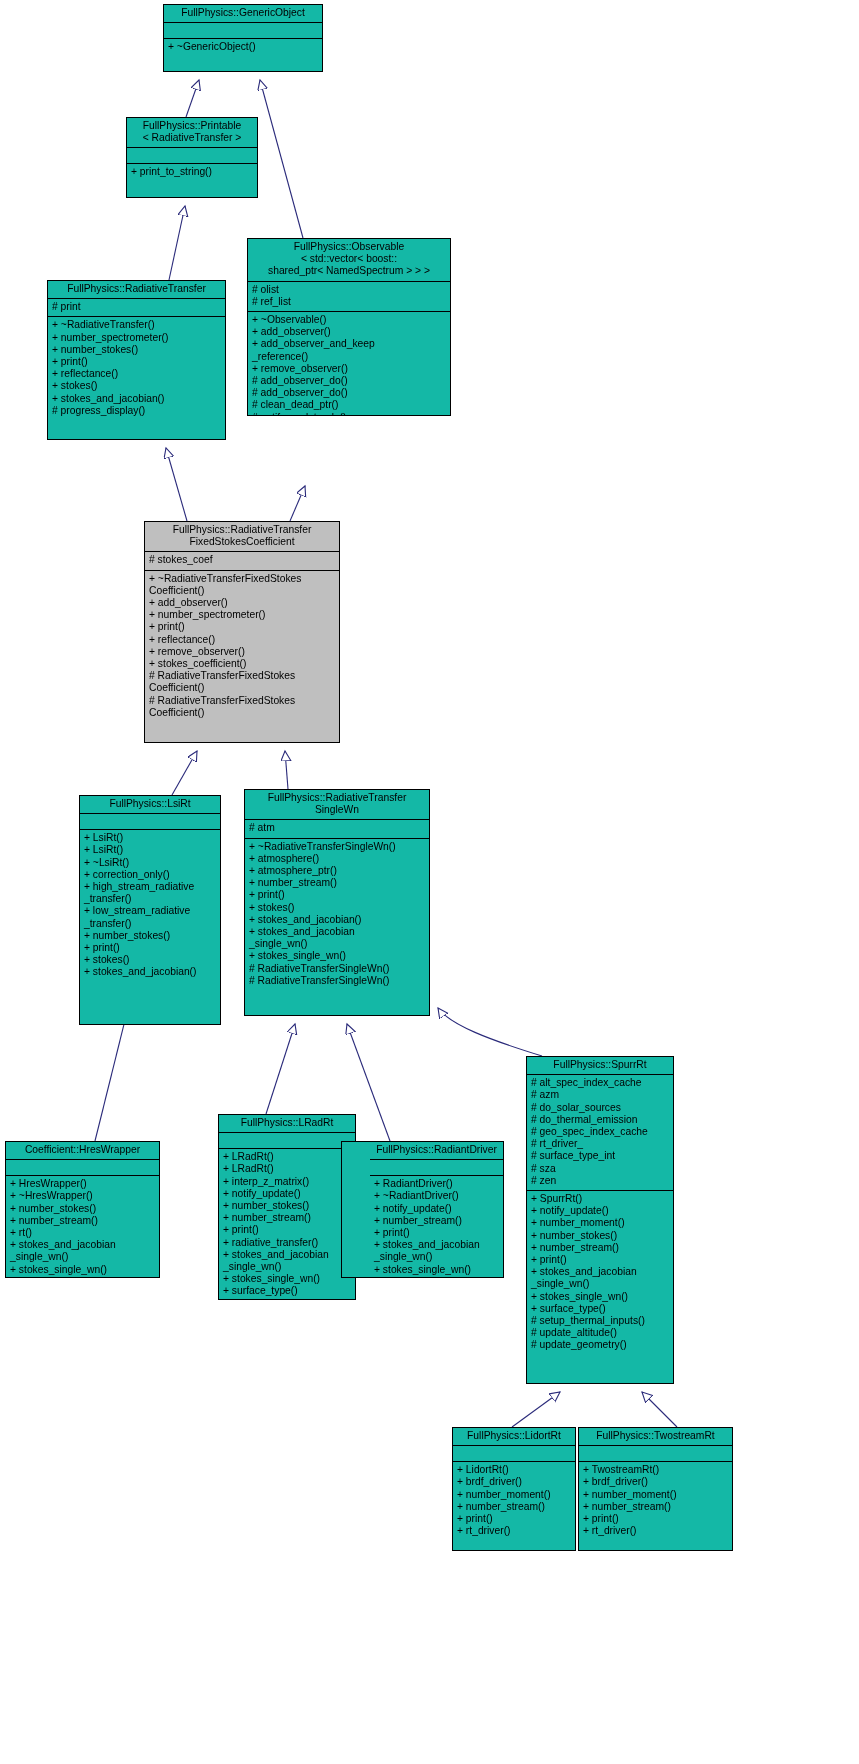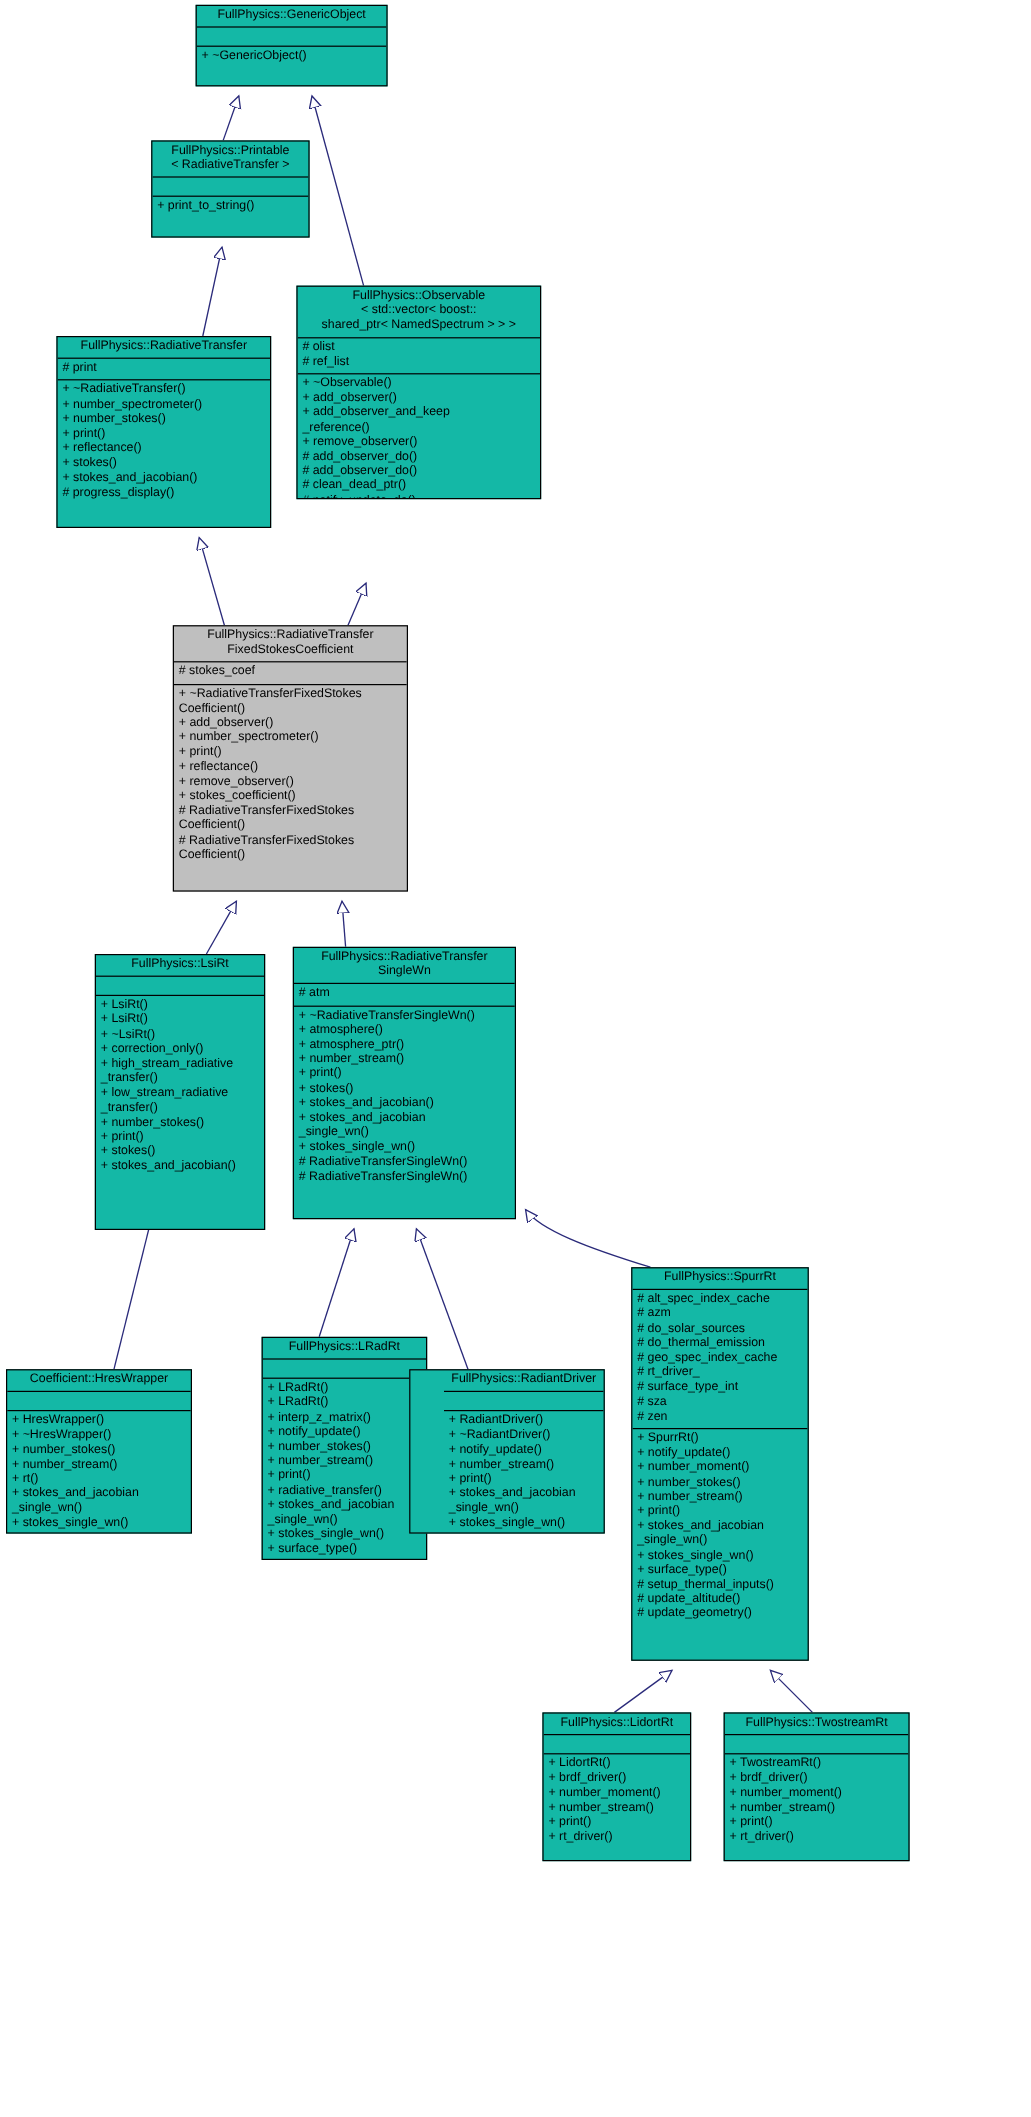--- a/index.html
+++ b/index.html
@@ -259,21 +259,21 @@
     <div class="node" style="left: 452px; top: 1427px; width: 124px; height: 124px;">
       <div class="title">FullPhysics::LidortRt</div>
       <div class="attrs empty"></div>
       <div class="ops">+ LidortRt()
 + brdf_driver()
 + number_moment()
 + number_stream()
 + print()
 + rt_driver()</div>
     </div>
-    <div class="node" style="left: 603px; top: 1427px; width: 155px; height: 124px;">
+    <div class="node" style="left: 578px; top: 1427px; width: 155px; height: 124px;">
       <div class="title">FullPhysics::TwostreamRt</div>
       <div class="attrs empty"></div>
       <div class="ops">+ TwostreamRt()
 + brdf_driver()
 + number_moment()
 + number_stream()
 + print()
 + rt_driver()</div>
     </div>
   </div>

